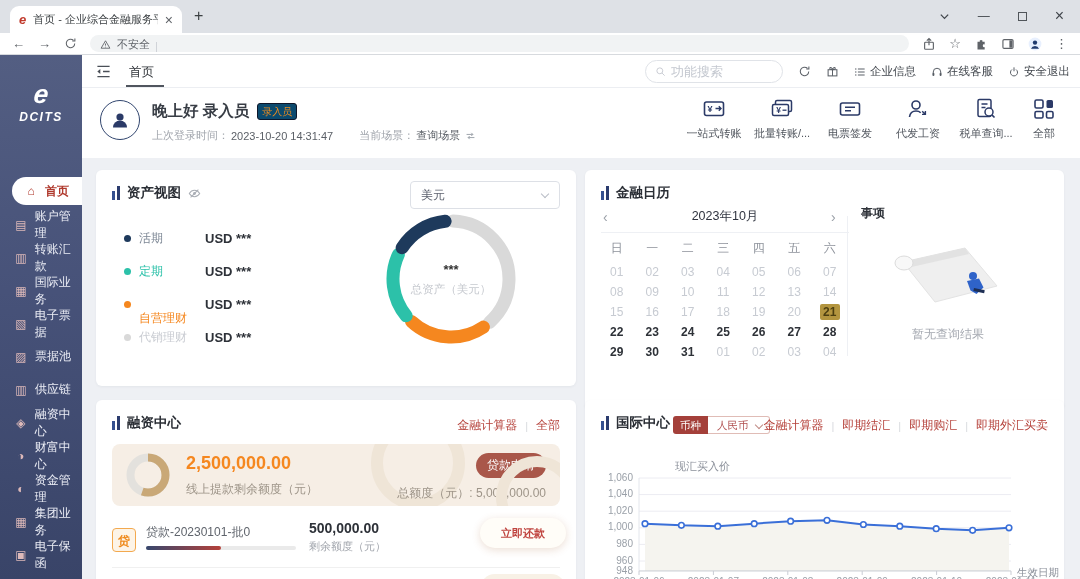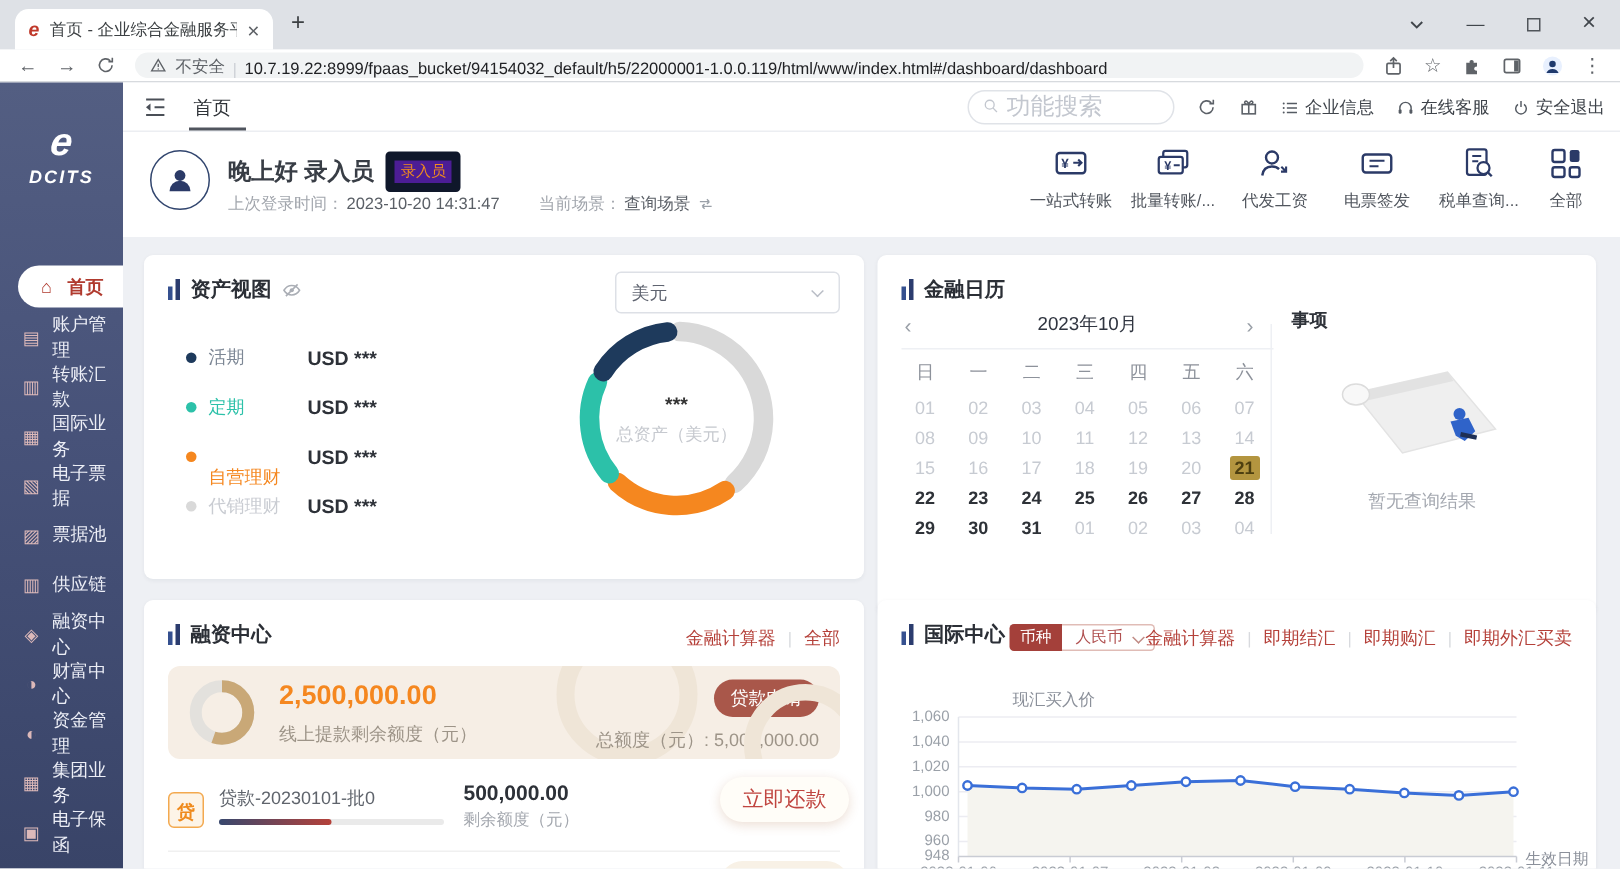--- a/index.html
+++ b/index.html
@@ -49,34 +49,34 @@
 
 .topbar{position:absolute;left:82px;top:55px;width:998px;height:33px;background:#fff;border-bottom:1px solid #eceef2}
 .fold{position:absolute;left:13px;top:9px;color:#4a4f57;cursor:pointer}
 .fold svg{width:17px;height:15px;display:block}
 .page-tab{position:absolute;left:47px;top:9px;font-size:12.5px;color:#2f3338;cursor:pointer}
 .tab-underline{position:absolute;left:44px;bottom:0;width:38px;height:2px;background:#50555e}
 .tb-right{position:absolute;right:10px;top:0;height:33px;display:flex;align-items:center;gap:15px}
 .searchbox{width:138px;height:23px;border:1px solid #e0e3e8;border-radius:12px;display:flex;align-items:center;
  padding:0 9px;gap:5px;color:#c3c7cf}
 .searchbox svg{width:11px;height:11px;flex:0 0 auto}
-.searchbox input{border:0;outline:0;width:100%;font-size:16px;color:#333;background:transparent}
+.searchbox input{border:0;outline:0;width:100%;font-size:13px;color:#333;background:transparent}
 .searchbox input::placeholder{color:#c3c7cf}
 .tb-ic{color:#5c6168;cursor:pointer}.tb-ic svg{width:13px;height:13px;display:block}
 .tb-act{display:flex;align-items:center;gap:4px;font-size:11.5px;color:#3f444b;cursor:pointer}
 .tb-act svg{width:12px;height:12px;display:block;color:#555b63}
 
 
 .welcome{position:absolute;left:82px;top:88px;width:998px;height:70px;background:#fff}
 .avatar{position:absolute;left:18px;top:12px;width:40px;height:40px;border:1px solid #31456e;border-radius:50%;
  display:flex;align-items:center;justify-content:center}
 .avatar svg{width:22px;height:22px;display:block}
 .greet-row{position:absolute;left:70px;top:13px;display:flex;align-items:center;gap:8px}
 .greet{font-size:15.5px;font-weight:bold;color:#383d45}
-.rolebadge{font-size:10px;color:#f08c1e;background:#4c1d95;border:6px solid #0f172a;border-radius:3px;padding:1px 4px;line-height:1.3}
+.rolebadge{font-size:10px;color:#f08c1e;background:#0c4a6e;border:1px solid #0f172a;border-radius:3px;padding:1px 4px;line-height:1.3}
 .meta{position:absolute;left:70px;top:40px;font-size:11px;display:flex;align-items:center}
 .meta .ml{color:#a2a6ad}.meta .mv{color:#5a5f66;margin-left:2px}
 .meta .gap{width:26px}
 .meta .sw{margin-left:5px;color:#9aa0a8}.meta .sw svg{width:11px;height:10px;display:block}
 #qa-wrap{position:absolute;right:12px;top:9px;display:flex}
 .qa{width:68px;display:flex;flex-direction:column;align-items:center;cursor:pointer}
 .qa:last-child{width:48px}
 .qa-icon{height:24px;color:#2b3a67}.qa-icon svg{width:24px;height:24px;display:block}
 .qa-label{font-size:11px;color:#51565e;margin-top:5px;white-space:nowrap}
 
@@ -139,21 +139,21 @@
 .total-lbl{position:absolute;right:14px;top:41px;font-size:12px;color:#9d9488}
 .loan-row{position:absolute;left:0;top:106px;width:480px;height:60px}
 .loan-badge{position:absolute;left:16px;top:22px;width:24px;height:24px;border:1px solid #f3a94f;background:#fdf4e7;
  color:#ef8a1c;font-size:12px;font-weight:bold;border-radius:4px;text-align:center;line-height:24px}
 .loan-name{position:absolute;left:50px;top:18px;font-size:12px;color:#5f646c}
 .loan-bar{position:absolute;left:50px;top:40px;width:150px;height:4px;background:#eaeaea;border-radius:2px}
 .loan-bar i{display:block;height:4px;border-radius:2px;background:linear-gradient(90deg,#37476d,#b5413a)}
 .loan-amt{position:absolute;left:213px;top:14px;font-size:14px;font-weight:bold;color:#2d3138}
 .loan-amt-lbl{position:absolute;left:213px;top:33px;font-size:11px;color:#a3a7ae}
 .repay-btn{position:absolute;right:10px;top:12px;width:86px;height:30px;border:0;border-radius:15px;background:#fffdf8;
- box-shadow:0 2px 8px rgba(160,90,40,.20);color:#c04540;font-size:14px;font-weight:normal;cursor:pointer}
+ box-shadow:0 2px 8px rgba(160,90,40,.20);color:#c04540;font-size:11px;font-weight:bold;cursor:pointer}
 .row-div{position:absolute;left:16px;top:167px;width:448px;border-top:1px solid #f0f0f0}
 .repay-btn.partial{top:174px;background:#f8f1e6;box-shadow:none}
 
 
 .ccy-tag{position:absolute;left:88px;top:16px;display:flex;height:18px;cursor:pointer}
 .ccy-tag .tg{background:#a4403a;color:#fff;font-size:10.5px;line-height:18px;padding:0 7px;border-radius:3px 0 0 3px}
 .ccy-tag .tv{position:relative;border:1px solid #e0bcb6;border-left:0;color:#b05050;font-size:10.5px;line-height:16px;
  padding:0 20px 0 9px;border-radius:0 3px 3px 0}
 .ccy-tag .tv .chev{right:7px;top:5px;border-color:#c08a84}
 .chart-title{position:absolute;left:90px;top:59px;font-size:11px;color:#8b909a}
@@ -190,21 +190,20 @@
       </svg>
     </span>
   <div class="addr">
     <span><svg viewBox="0 0 16 16" fill="none" stroke="currentColor" stroke-width="1.3">
           <path d="M8 2.6 14.4 13.4H1.6z"></path>
           <line x1="8" y1="6.6" x2="8" y2="9.6"></line>
           <circle cx="8" cy="11.6" r=".7" fill="currentColor" stroke="none"></circle>
         </svg></span>
     <span>不安全</span>
     <i class="addr-div"></i>
-    <span class="addr-url">10.7.19.22:8999/fpaas_bucket/94154032_default/h5/22000001-1.0.0.119/html/www/index.html#/dashboard/dashboard</span>
   </div>
   <div class="nav-right">
     <span class="nav-ic">
         <svg viewBox="0 0 16 16" fill="none" stroke="currentColor" stroke-width="1.3">
           <rect x="3" y="6" width="10" height="8" rx="1"></rect>
           <path d="M8 9.5V2M5.5 4.2 8 1.8l2.5 2.4"></path>
         </svg>
       </span>
     <span class="star">☆</span>
     <span class="nav-ic">
@@ -392,35 +391,35 @@
             <rect x="2.5" y="7.5" width="16" height="11" rx="1.5" fill="#fff"></rect>
             <text x="8.5" y="16.3" font-size="8.5" font-weight="bold" text-anchor="middle" fill="currentColor" stroke="none">¥</text>
             <path d="M12.5 13.2h4" stroke-width="1.3"></path>
           </svg>
         </span>
         <div class="qa-label">批量转账/...</div>
       </div>
       <div class="qa">
         <span class="qa-icon">
           <svg viewBox="0 0 24 24" fill="none" stroke="currentColor" stroke-width="1.6">
+            <rect x="2.5" y="6" width="19" height="12" rx="2"></rect>
+            <path d="M7 10.2h10M7 13.8h6" stroke-width="1.4"></path>
+          </svg>
+        </span>
+        <div class="qa-label">电票签发</div>
+      </div>
+      <div class="qa">
+        <span class="qa-icon">
+          <svg viewBox="0 0 24 24" fill="none" stroke="currentColor" stroke-width="1.6">
             <circle cx="10" cy="8" r="4"></circle>
             <path d="M3.5 20c.5-4 3-6 6.5-6 2 0 3.6.6 4.7 1.7"></path>
             <path d="M16.2 14.2l3 3m.2-3.2v3.4h-3.4" stroke-width="1.4"></path>
           </svg>
         </span>
         <div class="qa-label">代发工资</div>
-      </div>
-      <div class="qa">
-        <span class="qa-icon">
-          <svg viewBox="0 0 24 24" fill="none" stroke="currentColor" stroke-width="1.6">
-            <rect x="2.5" y="6" width="19" height="12" rx="2"></rect>
-            <path d="M7 10.2h10M7 13.8h6" stroke-width="1.4"></path>
-          </svg>
-        </span>
-        <div class="qa-label">电票签发</div>
       </div>
       <div class="qa">
         <span class="qa-icon">
           <svg viewBox="0 0 24 24" fill="none" stroke="currentColor" stroke-width="1.5">
             <rect x="4" y="2.5" width="13" height="17" rx="1.5"></rect>
             <path d="M7.5 7h6M7.5 10.5h4" stroke-width="1.3"></path>
             <circle cx="15" cy="15" r="4" fill="#fff"></circle>
             <path d="M17.9 17.9l2.6 2.6" stroke-width="1.6"></path>
           </svg>
         </span>

